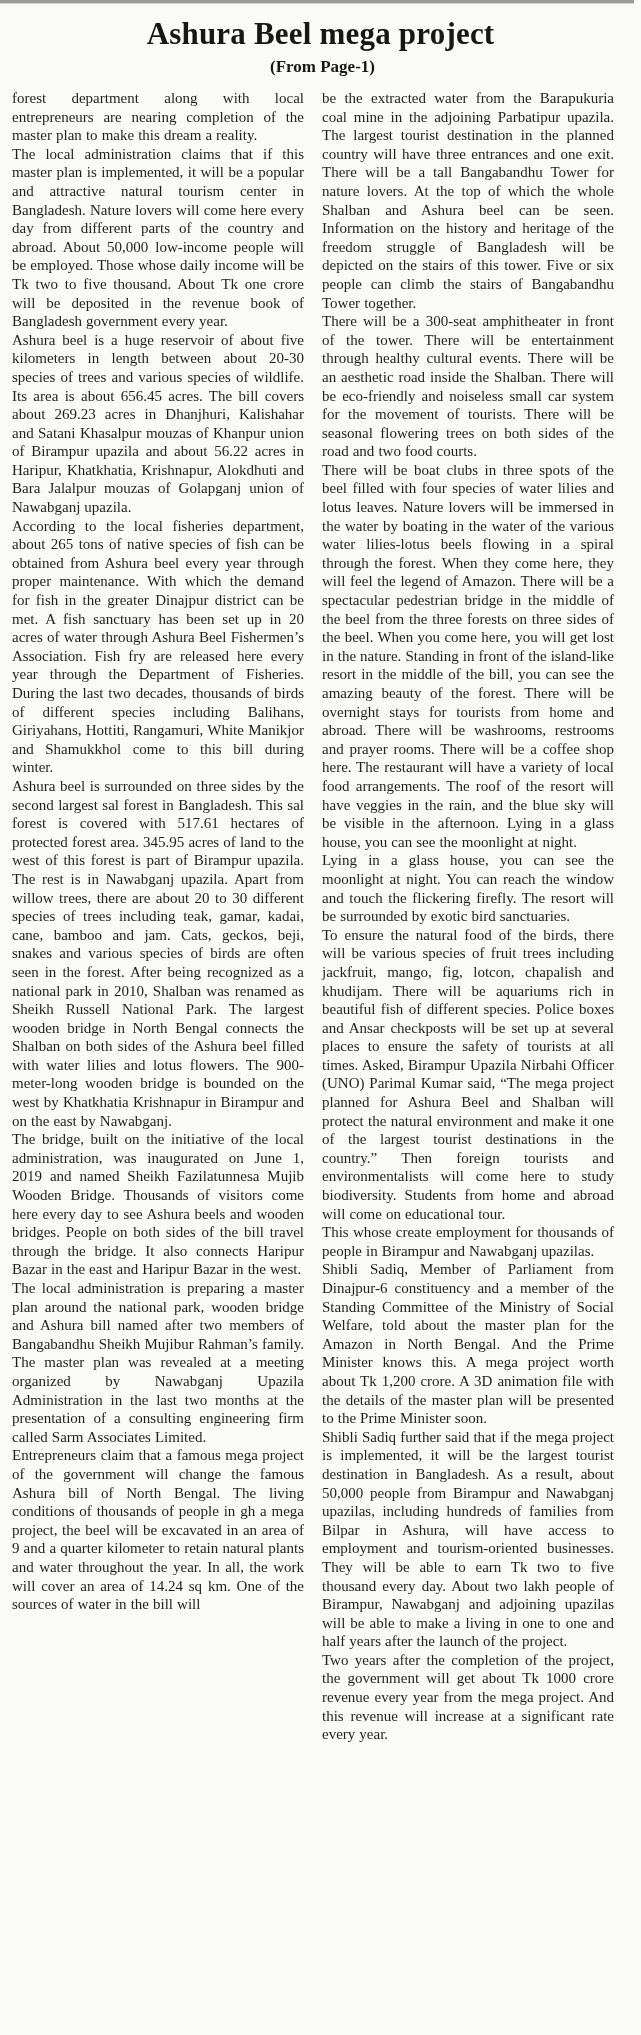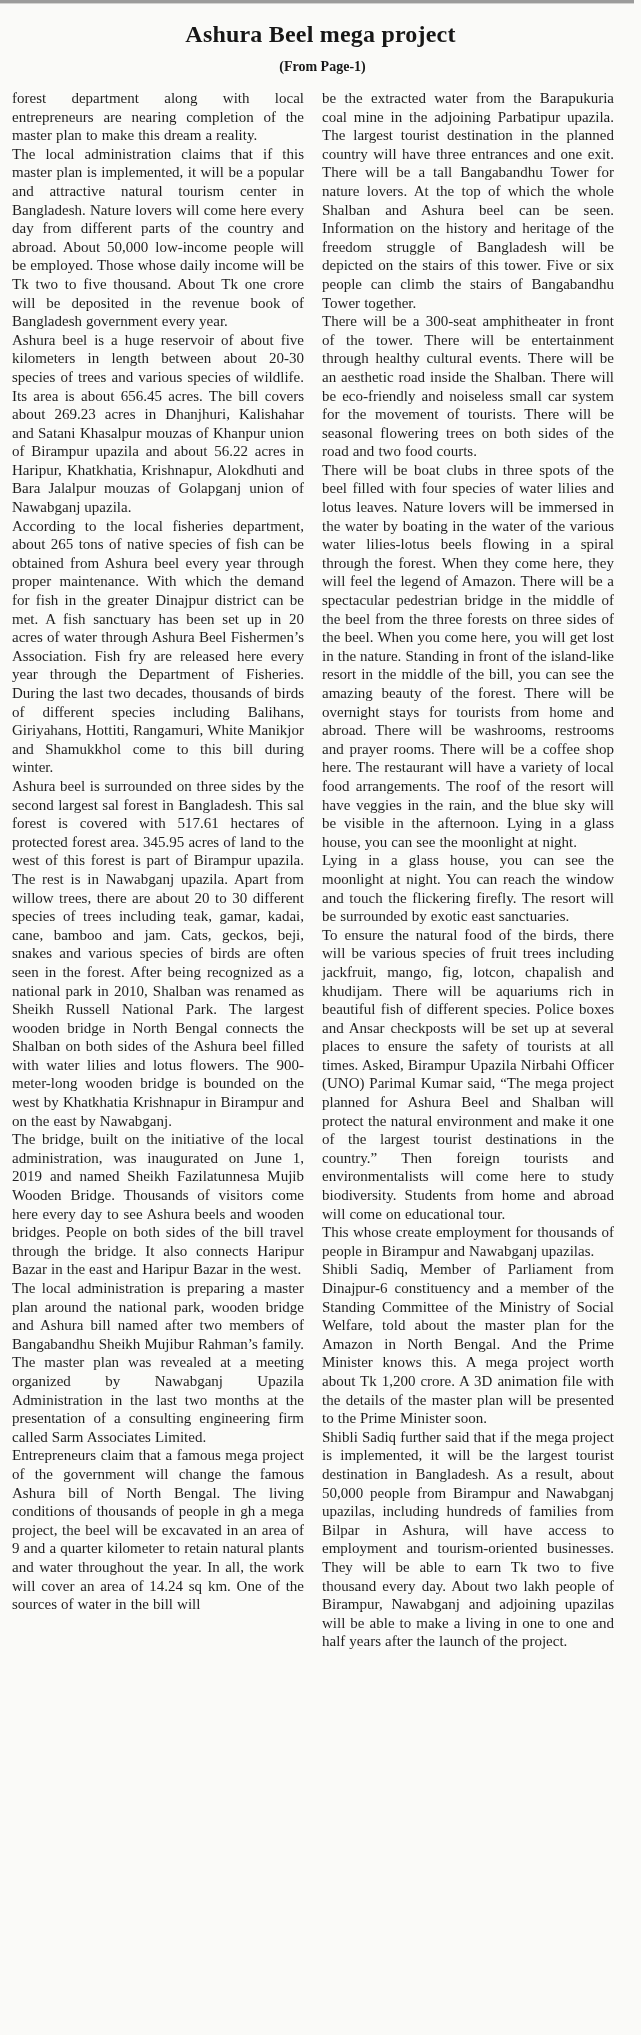--- a/index.html
+++ b/index.html
@@ -25,29 +25,29 @@
     height: 3px;
     width: 634px;
     background: #9b9b9b;
     border-bottom: 1px solid #d2d2d0;
   }
   header {
     text-align: center;
   }
   .title {
     margin: 13px 0 0 0;
-    font-size: 24px;
+    font-size: 31px;
     line-height: 34px;
     font-weight: bold;
     letter-spacing: 0.2px;
     color: #171717;
   }
   .subtitle {
     margin: 6px 0 0 4px;
-    font-size: 14px;
+    font-size: 17px;
     line-height: 19px;
     font-weight: bold;
     color: #171717;
   }
   .columns {
     display: flex;
     padding: 13px 20px 0 12px;
     column-gap: 18px;
   }
   .col {
@@ -81,20 +81,21 @@
       <p>According to the local fisheries department, about 265 tons of native species of fish can be obtained from Ashura beel every year through proper maintenance. With which the demand for fish in the greater Dinajpur district can be met. A fish sanctuary has been set up in 20 acres of water through Ashura Beel Fishermen’s Association. Fish fry are released here every year through the Department of Fisheries. During the last two decades, thousands of birds of different species including Balihans, Giriyahans, Hottiti, Rangamuri, White Manikjor and Shamukkhol come to this bill during winter.</p>
       <p>Ashura beel is surrounded on three sides by the second largest sal forest in Bangladesh. This sal forest is covered with 517.61 hectares of protected forest area. 345.95 acres of land to the west of this forest is part of Birampur upazila. The rest is in Nawabganj upazila. Apart from willow trees, there are about 20 to 30 different species of trees including teak, gamar, kadai, cane, bamboo and jam. Cats, geckos, beji, snakes and various species of birds are often seen in the forest. After being recognized as a national park in 2010, Shalban was renamed as Sheikh Russell National Park. The largest wooden bridge in North Bengal connects the Shalban on both sides of the Ashura beel filled with water lilies and lotus flowers. The 900-meter-long wooden bridge is bounded on the west by Khatkhatia Krishnapur in Birampur and on the east by Nawabganj.</p>
       <p>The bridge, built on the initiative of the local administration, was inaugurated on June 1, 2019 and named Sheikh Fazilatunnesa Mujib Wooden Bridge. Thousands of visitors come here every day to see Ashura beels and wooden bridges. People on both sides of the bill travel through the bridge. It also connects Haripur Bazar in the east and Haripur Bazar in the west.</p>
       <p>The local administration is preparing a master plan around the national park, wooden bridge and Ashura bill named after two members of Bangabandhu Sheikh Mujibur Rahman’s family. The master plan was revealed at a meeting organized by Nawabganj Upazila Administration in the last two months at the presentation of a consulting engineering firm called Sarm Associates Limited.</p>
       <p>Entrepreneurs claim that a famous mega project of the government will change the famous Ashura bill of North Bengal. The living conditions of thousands of people in gh a mega project, the beel will be excavated in an area of 9 and a quarter kilometer to retain natural plants and water throughout the year. In all, the work will cover an area of 14.24 sq km. One of the sources of water in the bill will</p>
     </div>
     <div class="col">
       <p>be the extracted water from the Barapukuria coal mine in the adjoining Parbatipur upazila. The largest tourist destination in the planned country will have three entrances and one exit. There will be a tall Bangabandhu Tower for nature lovers. At the top of which the whole Shalban and Ashura beel can be seen. Information on the history and heritage of the freedom struggle of Bangladesh will be depicted on the stairs of this tower. Five or six people can climb the stairs of Bangabandhu Tower together.</p>
       <p>There will be a 300-seat amphitheater in front of the tower. There will be entertainment through healthy cultural events. There will be an aesthetic road inside the Shalban. There will be eco-friendly and noiseless small car system for the movement of tourists. There will be seasonal flowering trees on both sides of the road and two food courts.</p>
       <p>There will be boat clubs in three spots of the beel filled with four species of water lilies and lotus leaves. Nature lovers will be immersed in the water by boating in the water of the various water lilies-lotus beels flowing in a spiral through the forest. When they come here, they will feel the legend of Amazon. There will be a spectacular pedestrian bridge in the middle of the beel from the three forests on three sides of the beel. When you come here, you will get lost in the nature. Standing in front of the island-like resort in the middle of the bill, you can see the amazing beauty of the forest. There will be overnight stays for tourists from home and abroad. There will be washrooms, restrooms and prayer rooms. There will be a coffee shop here. The restaurant will have a variety of local food arrangements. The roof of the resort will have veggies in the rain, and the blue sky will be visible in the afternoon. Lying in a glass house, you can see the moonlight at night.</p>
-      <p>Lying in a glass house, you can see the moonlight at night. You can reach the window and touch the flickering firefly. The resort will be surrounded by exotic east sanctuaries.</p>
+      <p>Lying in a glass house, you can see the moonlight at night. You can reach the window and touch the flickering firefly. The resort will be surrounded by exotic bird sanctuaries.</p>
       <p>To ensure the natural food of the birds, there will be various species of fruit trees including jackfruit, mango, fig, lotcon, chapalish and khudijam. There will be aquariums rich in beautiful fish of different species. Police boxes and Ansar checkposts will be set up at several places to ensure the safety of tourists at all times. Asked, Birampur Upazila Nirbahi Officer (UNO) Parimal Kumar said, “The mega project planned for Ashura Beel and Shalban will protect the natural environment and make it one of the largest tourist destinations in the country.” Then foreign tourists and environmentalists will come here to study biodiversity. Students from home and abroad will come on educational tour.</p>
       <p>This whose create employment for thousands of people in Birampur and Nawabganj upazilas.</p>
       <p>Shibli Sadiq, Member of Parliament from Dinajpur-6 constituency and a member of the Standing Committee of the Ministry of Social Welfare, told about the master plan for the Amazon in North Bengal. And the Prime Minister knows this. A mega project worth about Tk 1,200 crore. A 3D animation file with the details of the master plan will be presented to the Prime Minister soon.</p>
       <p>Shibli Sadiq further said that if the mega project is implemented, it will be the largest tourist destination in Bangladesh. As a result, about 50,000 people from Birampur and Nawabganj upazilas, including hundreds of families from Bilpar in Ashura, will have access to employment and tourism-oriented businesses. They will be able to earn Tk two to five thousand every day. About two lakh people of Birampur, Nawabganj and adjoining upazilas will be able to make a living in one to one and half years after the launch of the project.</p>
+      <p>Two years after the completion of the project, the government will get about Tk 1000 crore revenue every year from the mega project. And this revenue will increase at a significant rate every year.</p>
     </div>
   </main>
 </div>
 
 </body></html>

